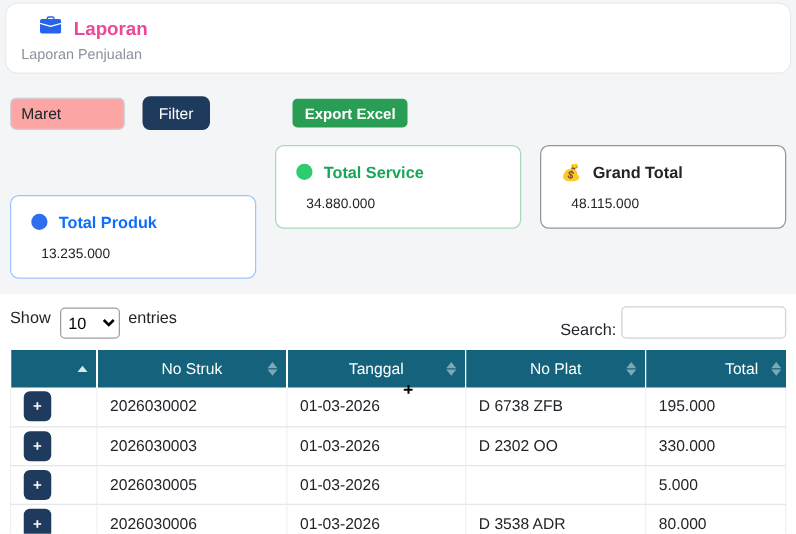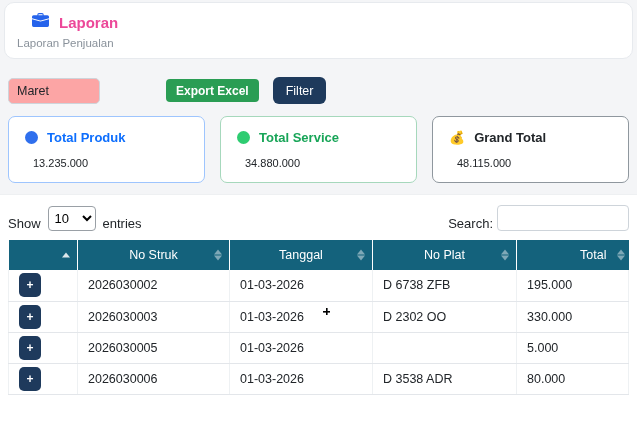--- a/index.html
+++ b/index.html
@@ -36,37 +36,37 @@
     background:var(--navy); font-size:12.5px;
   }
   .btn-export {
     margin-left:66px; height:23px; padding:0 10px; border-radius:4px;
     background:var(--green); font-size:12px; font-weight:bold;
   }
 
   
   .cards { display:flex; gap:15px; margin:12px 8px 0; }
   .card { flex:1; background:#fff; border-radius:7px; height:67px; padding:13px 8px 0 16px; border:1px solid #ccc; }
-  .card-produk  { border-color:var(--card_blue_border); }
+  .card-produk  { border-color:var(--card_blue_border);margin-top:40px; }
   .card-service { border-color:var(--card_green_border); }
   .card-grand   { border-color:var(--card_gray_border); }
   .card-label { display:flex; align-items:center; gap:9px; font-weight:bold; font-size:13px; }
   .card-produk  .card-label { color:var(--blue); }
   .card-service .card-label { color:var(--green_text); }
   .card-grand   .card-label { color:#212529; }
   .dot { width:13px; height:13px; border-radius:50%; flex:0 0 auto; }
   .dot-blue  { background:#2f6fed; }
   .dot-green { background:#2ecc71; }
   .money-icon { font-size:13px; line-height:13px; }
   .card-value { margin:12px 0 0 8px; font-size:11px; color:#212529; }
 
   
   .table-card { margin-top:11px; background:#fff; padding:8px 8px 60px; border-top:1px solid #eef0f2; }
   .controls { display:flex; align-items:center; justify-content:space-between; margin:2px 0 9px; }
-  .show-group { display:flex; align-items:flex-end; gap:7px; font-size:13px; }
+  .show-group { display:flex; align-items:flex-start; gap:7px; font-size:13px; }
   .show-group select {
     height:25px; min-width:48px; font-size:13px; font-family:inherit;
     border:1px solid #9aa0a6; border-radius:4px; background:#fff; padding:0 2px;
   }
   .search-group { display:flex; align-items:flex-end; gap:4px; font-size:13px; }
   .search-group input {
     width:132px; height:26px; border:1px solid #ced4da; border-radius:4px;
     padding:0 6px; font-size:12.5px; font-family:inherit;
   }
 
@@ -117,22 +117,22 @@
         <path d="M0 12.5A1.5 1.5 0 0 0 1.5 14h13a1.5 1.5 0 0 0 1.5-1.5V6.85L8.129 8.947a.5.5 0 0 1-.258 0L0 6.85v5.65z"></path>
       </svg>
     </span>
     <h1 class="page-title">Laporan</h1>
   </div>
   <div class="page-subtitle">Laporan Penjualan</div>
 </header>
 
 <div class="filter-row">
   <input class="month-input" value="Maret" style="">
+  <button class="btn btn-filter">Filter</button>
   <button class="btn btn-export">Export Excel</button>
-  <button class="btn btn-filter">Filter</button>
 </div>
 
 <div class="cards">
   <div class="card card-produk">
     <div class="card-label">
       <span class="dot dot-blue"></span>
       <span>Total Produk</span>
     </div>
     <div class="card-value">13.235.000</div>
   </div>

